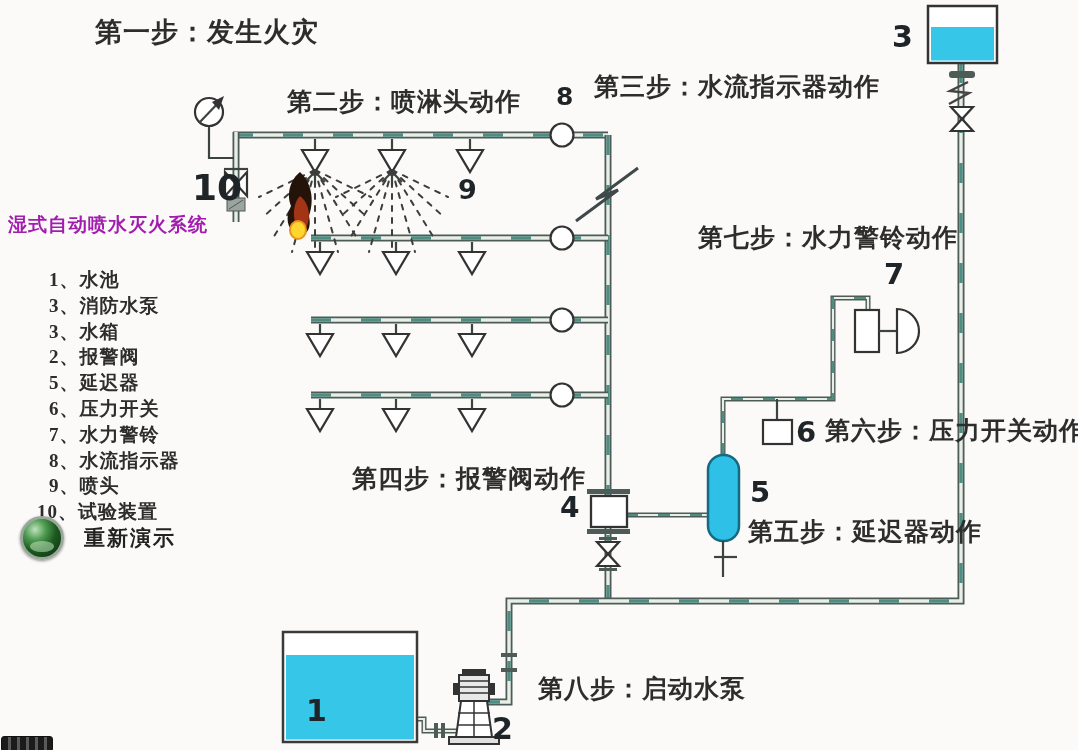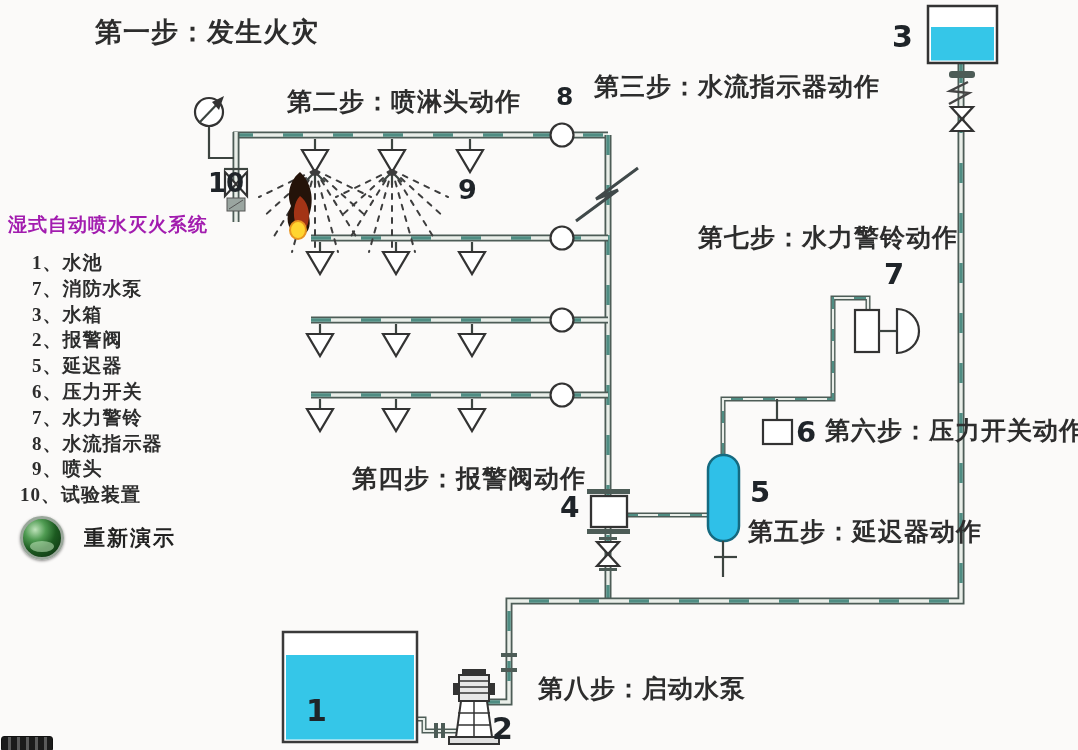--- a/index.html
+++ b/index.html
@@ -19,21 +19,21 @@
   .cs{stroke:#333;stroke-width:2.2;fill:#fff;}
   .df{fill:#4d5c57;stroke:none;}
   .spray{stroke:#3d3d3d;stroke-width:2;stroke-dasharray:5 7;stroke-linecap:round;}
 
   
   .t{position:absolute;color:#2d2d2d;font-weight:700;white-space:nowrap;letter-spacing:1px;
      font-size:25px;line-height:1.1;}
   .num{position:absolute;color:#1f2429;font-family:"DejaVu Sans","Liberation Sans",sans-serif;
        font-weight:600;white-space:nowrap;line-height:1;}
   .sys-title{position:absolute;left:8px;top:212px;font-size:19px;font-weight:700;color:#a21caf;letter-spacing:1px;}
-  .legend{position:absolute;left:2px;top:250px;margin:0;padding:0;list-style:none;
+  .legend{position:absolute;left:2px;top:250px;margin:17px;padding:0;list-style:none;
           font-size:19px;font-weight:600;color:#2d2d2d;letter-spacing:1px;}
   .legend li{line-height:25.8px;padding-left:30px;}
   .legend li:last-child{padding-left:18px;}
 
   .replay{position:absolute;left:20px;top:516px;display:flex;align-items:center;gap:20px;cursor:pointer;}
   .orb{position:relative;width:38px;height:38px;border-radius:50%;
        background:radial-gradient(circle at 32% 28%, #bfe3bb 0%, #4f9b52 28%, #1c5a20 55%, #0b2a0e 100%);
        border:3px solid #9aa79b;box-shadow:0 1px 3px rgba(0,0,0,.45);}
   .orb .band{position:absolute;left:7px;right:7px;bottom:5px;height:11px;border-radius:50%;
        background:rgba(195,232,190,.55);}
@@ -288,26 +288,26 @@
 
   <div class="num" style="left:306px;top:696px;font-size:30px;">1</div>
   <div class="num" style="left:492px;top:714px;font-size:30px;">2</div>
   <div class="num" style="left:892px;top:22px;font-size:30px;">3</div>
   <div class="num" style="left:560px;top:494px;font-size:28px;">4</div>
   <div class="num" style="left:750px;top:478px;font-size:29px;">5</div>
   <div class="num" style="left:796px;top:418px;font-size:29px;">6</div>
   <div class="num" style="left:884px;top:260px;font-size:29px;">7</div>
   <div class="num" style="left:556px;top:84px;font-size:25px;">8</div>
   <div class="num" style="left:458px;top:176px;font-size:27px;">9</div>
-  <div class="num" style="left:208px;top:170px;font-size:26px;">10</div>
+  <div class="num" style="left:192px;top:170px;font-size:36px;">10</div>
 
   <div class="sys-title">湿式自动喷水灭火系统</div>
   <ul class="legend">
     <li>1、水池</li>
-    <li>7、消防水泵</li>
+    <li>3、消防水泵</li>
     <li>3、水箱</li>
     <li>2、报警阀</li>
     <li>5、延迟器</li>
     <li>6、压力开关</li>
     <li>7、水力警铃</li>
     <li>8、水流指示器</li>
     <li>9、喷头</li>
     <li>10、试验装置</li>
   </ul>
 

